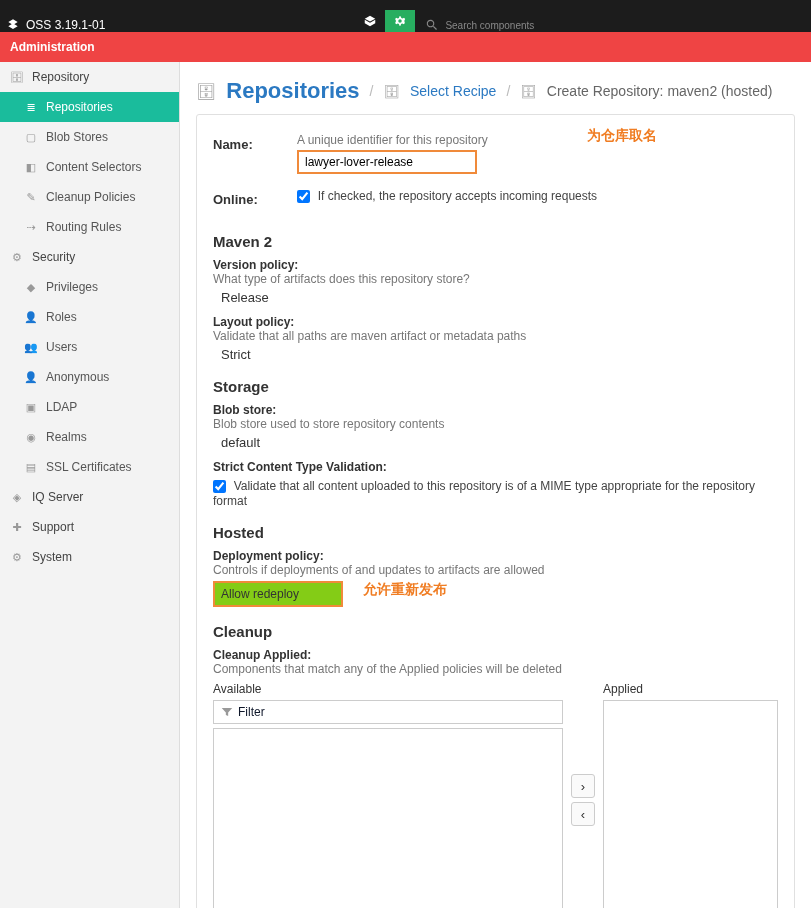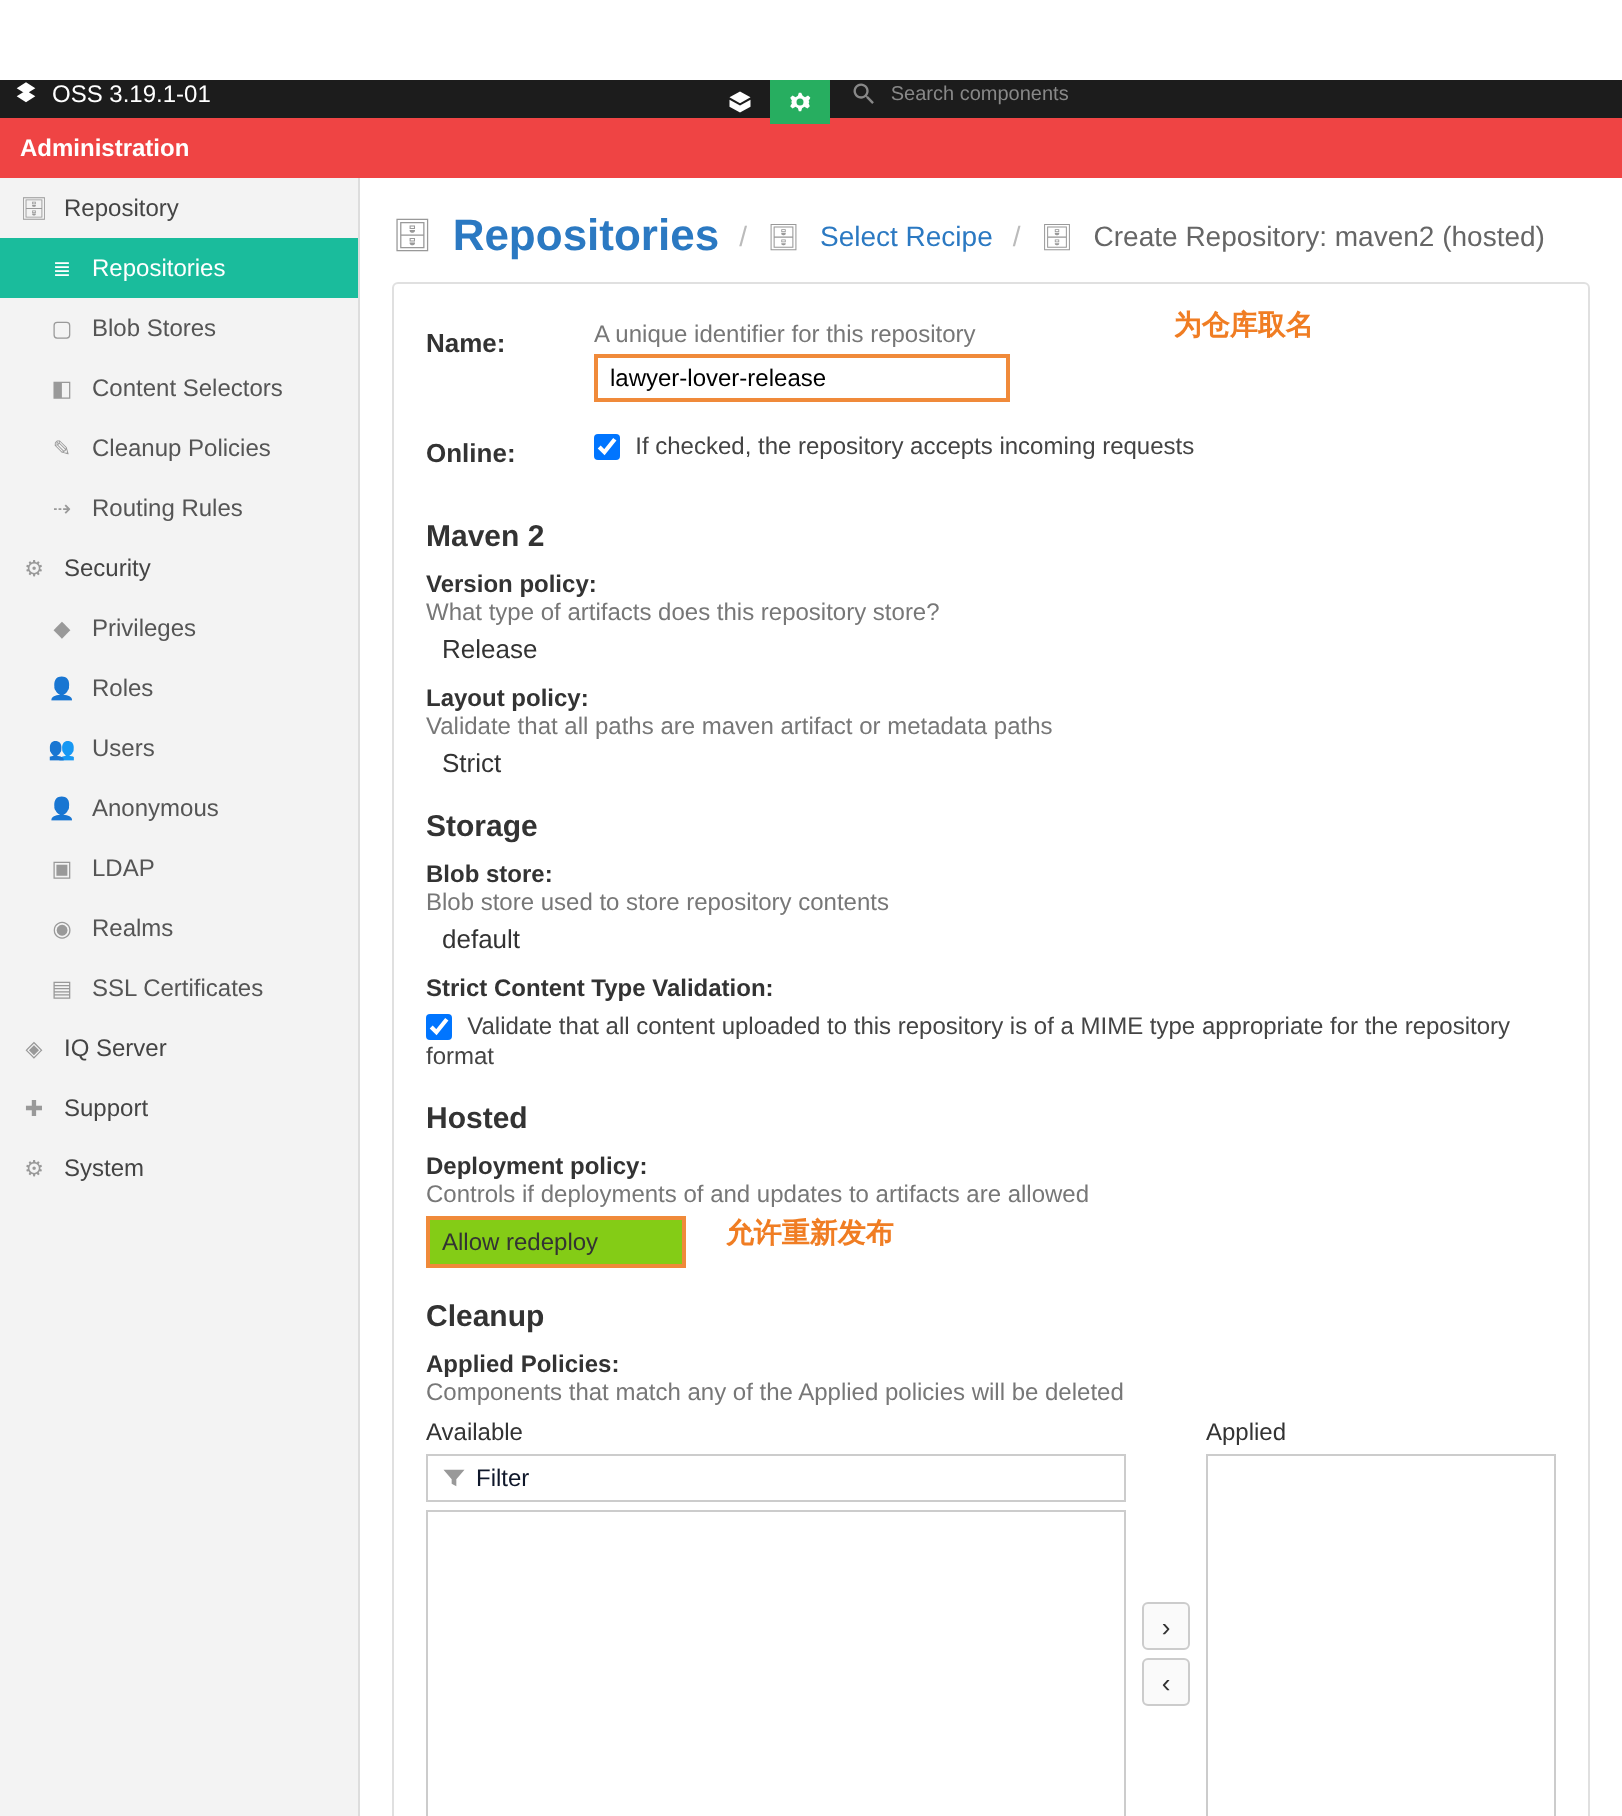--- a/index.html
+++ b/index.html
@@ -1,17 +1,17 @@
 <!DOCTYPE html>
 <html><head>
 <meta charset="utf-8">
 <style>
 * { box-sizing: border-box; margin: 0; padding: 0; }
 body { font-family: "Helvetica Neue", Arial, sans-serif; font-size: 13px; color: #333; background: #fff; width: 811px; height: 908px; overflow: hidden; position: relative; }
-.topbar { height: 19px; background: #1c1c1c; color: #fff; display: flex; align-items: flex-start; padding: 0 6px; font-size: 12px; margin-top: 40px; }
+.topbar { height: 32px; background: #1c1c1c; color: #fff; display: flex; align-items: flex-end; padding: 0 6px; font-size: 12px; }
 .topbar .gap { width: 250px; }
 .topbar .search-holder { flex: 1; color: #888; font-size: 10px; display: flex; align-items: center; gap: 6px; padding-left: 10px; }
 .topbar .icon-btn { width: 30px; height: 22px; display: inline-flex; align-items: center; justify-content: center; }
 .tab-green { background: #27ae60; }
 .subbar { height: 30px; background: #ef4444; color: #fff; display: flex; align-items: center; padding: 0 10px; font-size: 12px; font-weight: bold; }
 .container { display: flex; height: calc(908px - 52px); }
 .sidebar { width: 180px; background: #f3f3f3; border-right: 1px solid #ddd; overflow-y: auto; }
 .side-item { display: flex; align-items: center; gap: 8px; padding: 8px 10px; color: #555; cursor: pointer; font-size: 12px; }
 .side-item.top { font-weight: normal; color: #444; }
 .side-item.active { background: #1abc9c; color: #fff; }
@@ -22,21 +22,21 @@
 .breadcrumb { display: flex; align-items: center; gap: 10px; padding: 6px 0 10px 0; color: #666; font-size: 14px; }
 .breadcrumb .db { color: #999; font-size: 16px; }
 .breadcrumb .title-lg { font-size: 22px; font-weight: bold; color: #2b79c2; }
 .breadcrumb .link { color: #2b79c2; cursor: pointer; }
 .breadcrumb .sep { color: #bbb; }
 .panel { border: 1px solid #e0e0e0; border-radius: 3px; padding: 14px 16px 16px 16px; }
 .row { display: flex; align-items: flex-start; gap: 14px; padding: 4px 0 10px 0; }
 .row .lbl { width: 70px; font-weight: bold; padding-top: 4px; }
 .row .val { flex: 1; }
 .help { color: #777; font-size: 12px; }
-.tinput { border: 1px solid #ccc; padding: 3px 6px; font-size: 12px; width: 208px; margin-top: 3px; }
+.tinput { border: 1px solid #ccc; padding: 3px 6px; font-size: 12px; width: 180px; margin-top: 3px; }
 .hl-orange { border: 2px solid #f08a3a !important; }
 h3.section { font-size: 15px; font-weight: bold; margin: 16px 0 8px 0; }
 .fld { margin: 4px 0 10px 0; }
 .fld .fhead { font-weight: bold; font-size: 12px; }
 .indent { margin-left: 8px; margin-top: 4px; }
 .sel { border: 1px solid #ccc; padding: 4px 6px; font-size: 12px; min-width: 130px; margin-top: 4px; background: #84cc16; }
 .cb { margin-right: 4px; vertical-align: middle; }
 .twinlist { display: flex; gap: 8px; margin-top: 6px; position: relative; }
 .list-col { flex: 1; }
 .list-col .colhead { font-size: 12px; margin-bottom: 4px; }
@@ -213,21 +213,21 @@
       <h3 class="section">Hosted</h3>
       <div class="fld" style="position:relative">
         <div class="fhead">Deployment policy:</div>
         <div class="help">Controls if deployments of and updates to artifacts are allowed</div>
         <div class="sel hl-orange" style="display:inline-block;margin-top:4px">Allow redeploy</div>
         <span class="anno" style="top:32px;left:150px">允许重新发布</span>
       </div>
 
       <h3 class="section">Cleanup</h3>
       <div class="fld">
-        <div class="fhead">Applied Policies:</div>
+        <div class="fhead">Cleanup Applied:</div>
         <div class="help">Components that match any of the Applied policies will be deleted</div>
         <div class="twinlist">
           <div class="list-col">
             <div class="colhead">Available</div>
             <div class="filterbox">
               <svg class="ic" viewBox="0 0 24 24" fill="#999">
                   <path d="M3 5h18l-7 8v6l-4-2v-4L3 5z"></path>
                 </svg>
               <span>Filter</span>
             </div>

